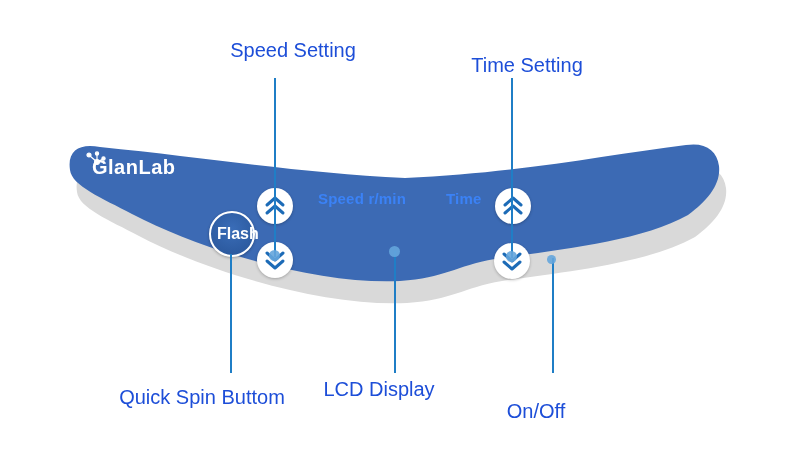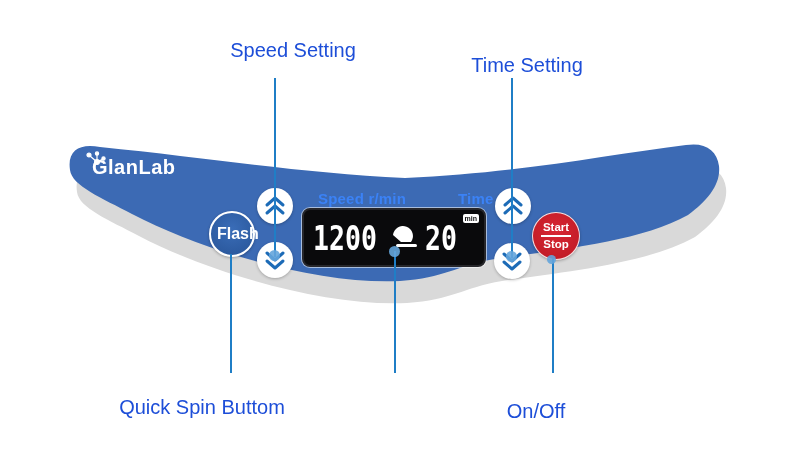--- a/index.html
+++ b/index.html
@@ -53,34 +53,34 @@
   .lcd-time{left:121px;top:11px;}
   .rotor{position:absolute;left:85px;top:15px;}
   .min-badge{
     position:absolute;right:5px;top:4px;background:#ffffff;color:#111111;
     font-size:7px;font-weight:700;line-height:9px;padding:0 2px;border-radius:2px;
   }
   .panel-lcd-label{
     position:absolute;color:#3b82f6;font-size:15px;font-weight:700;letter-spacing:.2px;
   }
   .speed-units-label{left:318px;top:190px;}
-  .time-units-label{left:458px;top:190px;}
+  .time-units-label{left:446px;top:190px;}
 
   
   .callout-label{
     position:absolute;color:#1d4ed8;font-size:20px;text-align:center;white-space:nowrap;
   }
   .callout-line{position:absolute;width:2px;background:#1f7ec6;}
   .callout-dot{
     position:absolute;width:11px;height:11px;border-radius:50%;
     background:rgba(100,165,220,.9);
   }
   .lbl-speed-setting{left:193px;top:39px;width:200px;}
   .lbl-time-setting{left:427px;top:54px;width:200px;}
-  .lbl-quick-spin{left:82px;top:396px;width:240px;}
+  .lbl-quick-spin{left:82px;top:386px;width:240px;}
   .lbl-lcd-display{left:279px;top:378px;width:200px;}
   .lbl-on-off{left:436px;top:400px;width:200px;}
 
   .line-speed{left:274px;top:78px;height:179px;}
   .line-time{left:511px;top:78px;height:180px;}
   .line-flash{left:230px;top:254px;height:119px;}
   .line-lcd{left:394px;top:251px;height:122px;}
   .line-onoff{left:552px;top:258px;height:115px;}
 
   .dot-speed{left:269px;top:250px;}
@@ -142,62 +142,49 @@
       <g fill="none" stroke="#1c6bb7" stroke-width="3" stroke-linecap="round" stroke-linejoin="round">
         <polyline points="5,5 13,12 21,5"></polyline>
         <polyline points="5,13 13,20 21,13"></polyline>
       </g>
     </svg>
   </button>
 
   <div class="panel-lcd-label speed-units-label">Speed r/min</div>
   <div class="panel-lcd-label time-units-label">Time</div>
 
-  <div class="lcd">
-    <span class="lcd-digits lcd-speed">1200</span>
-    <svg class="rotor" width="30" height="26" viewBox="0 0 30 26">
-      <path d="M12 17 L4 10 A10 10 0 1 1 22 17 Z" fill="#ffffff"></path>
-      <rect x="7" y="19" width="21" height="3" rx="1.5" fill="#ffffff"></rect>
-    </svg>
-    <span class="lcd-digits lcd-time">20</span>
-    <span class="min-badge">min</span>
-  </div>
 
   <button class="chev-btn" style="left:495px;top:188px;">
     <svg width="26" height="24" viewBox="0 0 26 24">
       <g fill="none" stroke="#1c6bb7" stroke-width="3" stroke-linecap="round" stroke-linejoin="round">
         <polyline points="5,11 13,4 21,11"></polyline>
         <polyline points="5,19 13,12 21,19"></polyline>
       </g>
     </svg>
   </button>
   <button class="chev-btn" style="left:494px;top:243px;">
     <svg width="26" height="24" viewBox="0 0 26 24">
       <g fill="none" stroke="#1c6bb7" stroke-width="3" stroke-linecap="round" stroke-linejoin="round">
         <polyline points="5,5 13,12 21,5"></polyline>
         <polyline points="5,13 13,20 21,13"></polyline>
       </g>
     </svg>
   </button>
 
-  <button class="startstop-btn">
-    <span>Start</span>
-    <span class="divider"></span>
-    <span>Stop</span>
-  </button>
 
   <div class="callout-line line-speed"></div>
   <div class="callout-line line-time"></div>
   <div class="callout-line line-flash"></div>
   <div class="callout-line line-lcd"></div>
   <div class="callout-line line-onoff"></div>
 
   <div class="callout-dot dot-speed"></div>
   <div class="callout-dot dot-time"></div>
   <div class="callout-dot dot-lcd"></div>
   <div class="callout-dot dot-onoff"></div>
 
   <div class="callout-label lbl-speed-setting">Speed Setting</div>
   <div class="callout-label lbl-time-setting">Time Setting</div>
   <div class="callout-label lbl-quick-spin">Quick Spin Buttom</div>
+  <div class="callout-label lbl-lcd-display">LCD Display</div>
   <div class="callout-label lbl-on-off">On/Off</div>
 
 </div>
 
 </body></html>

